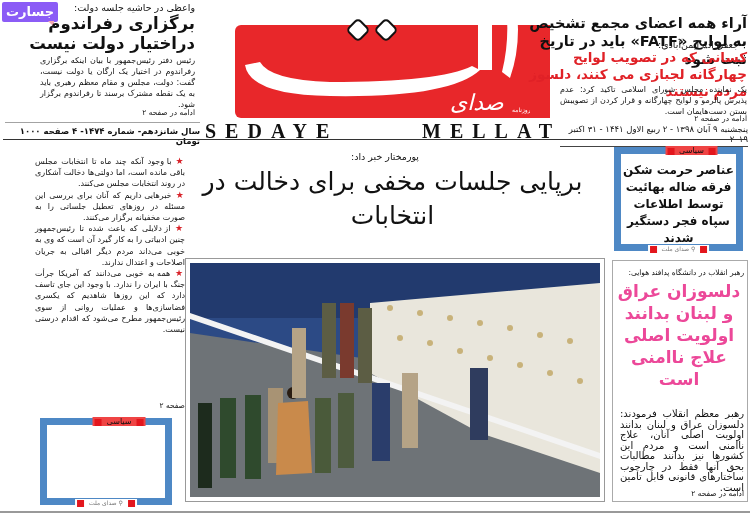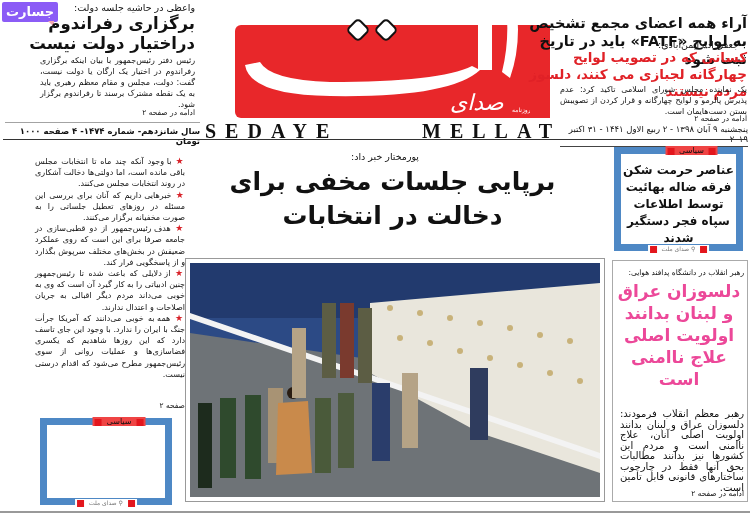--- a/index.html
+++ b/index.html
@@ -55,21 +55,21 @@
     .box-tag:before { left: 2px; } .box-tag:after { right: 2px; }
     .box-foot { position: absolute; bottom: -8px; left: 50%; transform: translateX(-50%); background:#fff; padding: 0 14px; font-size: 6px; color: #777; white-space: nowrap; }
     .box-foot:before, .box-foot:after { content:""; position:absolute; top:1px; width:7px; height:7px; background:#e3161d; }
     .box-foot:before { left: 2px; } .box-foot:after { right: 2px; }
 
     #box-left { left: 40px; top: 418px; width: 132px; height: 87px; }
     #box-left-title { width: 100%; font-size: 13.5px; font-weight: bold; line-height: 20px; text-align: center; padding-top: 6px; }
 
     
     #center-kicker { left: 300px; top: 151px; width: 170px; font-size: 9.5px; text-align: center; }
-    #center-headline { left: 200px; top: 165px; width: 385px; font-size: 25px; font-weight: bold; line-height: 34px; text-align: center; }
+    #center-headline { left: 200px; top: 165px; width: 385px; font-size: 25px; font-weight: normal; line-height: 34px; text-align: center; }
     #photo-frame { left: 185px; top: 258px; width: 420px; height: 244px; border: 1px solid #999; padding: 4px; background: #fff; }
     #photo { width: 100%; height: 100%; position: relative; overflow: hidden; background: #6f7478; }
 
     
     #box-right { left: 614px; top: 147px; width: 129px; height: 104px; }
     #box-right-title { width: 100%; font-size: 12px; font-weight: bold; line-height: 17px; text-align: center; padding-top: 8px; }
     #right-panel { left: 612px; top: 260px; width: 136px; height: 242px; border: 1px solid #aaa; }
     #rp-kicker { left: 616px; top: 268px; width: 128px; font-size: 7.5px; text-align: right; }
     #rp-headline { left: 614px; top: 280px; width: 130px; font-size: 17px; font-weight: bold; line-height: 22px; text-align: center; color: #ec4899; }
     #rp-body { left: 620px; top: 409px; width: 124px; font-size: 10px; line-height: 10.5px; text-align: justify; }
@@ -106,21 +106,20 @@
 <div id="right-red" class="abs rtl">کسانی که در تصویب لوایح چهارگانه لجبازی می کنند، دلسوز مردم نیستند</div>
 <div id="right-body" class="abs rtl">یک نماینده مجلس شورای اسلامی تاکید کرد: عدم پذیرش پالرمو و لوایح چهارگانه و قرار کردن از تصویبش بستن دست‌هایمان است.</div>
 <div id="right-cont" class="abs rtl">ادامه در صفحه ۲</div>
 <div id="date-line" class="abs rtl">پنجشنبه ۹ آبان ۱۳۹۸ - ۲ ربیع الاول ۱۴۴۱ - ۳۱ اکتبر ۲۰۱۹</div>
 
 <div id="rule-main" class="abs"></div>
 
 <div id="bullets" class="abs rtl">
   <p class="bullet"><span class="star">★ </span><span>با وجود آنکه چند ماه تا انتخابات مجلس باقی مانده است، اما دولتی‌ها دخالت آشکاری در روند انتخابات مجلس می‌کنند.</span></p>
   <p class="bullet"><span class="star">★ </span><span>خبرهایی داریم که آنان برای بررسی این مسئله در روزهای تعطیل جلساتی را به صورت مخفیانه برگزار می‌کنند.</span></p>
-  <p class="bullet"><span class="star">★ </span><span>هدف رئیس‌جمهور از دو قطبی‌سازی در جامعه صرفا برای این است که روی عملکرد ضعیفش در بخش‌های مختلف سرپوش بگذارد و از پاسخگویی فرار کند.</span></p>
   <p class="bullet"><span class="star">★ </span><span>از دلایلی که باعث شده تا رئیس‌جمهور چنین ادبیاتی را به کار گیرد آن است که وی به خوبی می‌داند مردم دیگر اقبالی به جریان اصلاحات و اعتدال ندارند.</span></p>
   <p class="bullet"><span class="star">★ </span><span>همه به خوبی می‌دانند که آمریکا جرأت جنگ با ایران را ندارد. با وجود این جای تاسف دارد که این روزها شاهدیم که یکسری فضاسازی‌ها و عملیات روانی از سوی رئیس‌جمهور مطرح می‌شود که اقدام درستی نیست.</span></p>
 </div>
 <div id="bullets-cont" class="abs rtl">صفحه ۲</div>
 
 <div id="box-left" class="abs boxed rtl">
   <span class="box-tag">سیاسی</span>
   <span class="box-foot">⚲ صدای ملت</span>
 </div>
 

